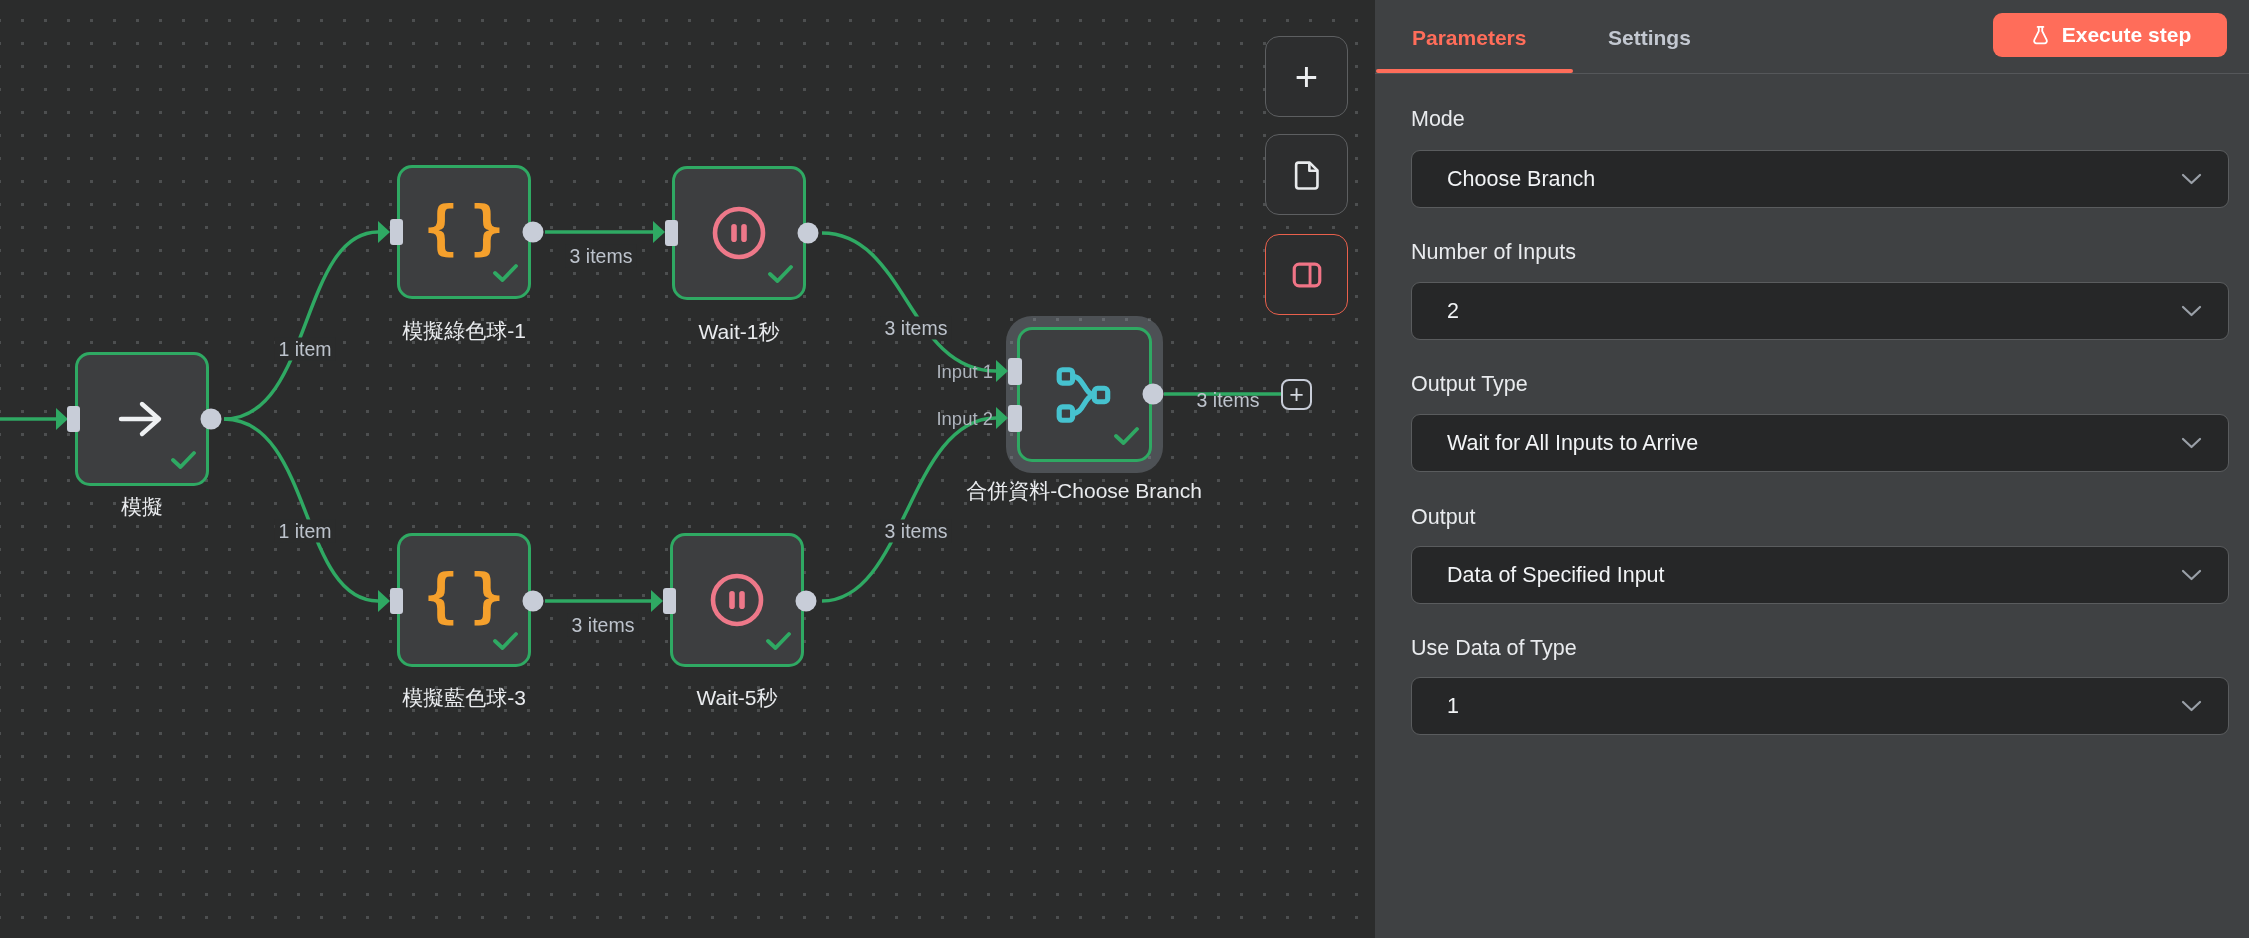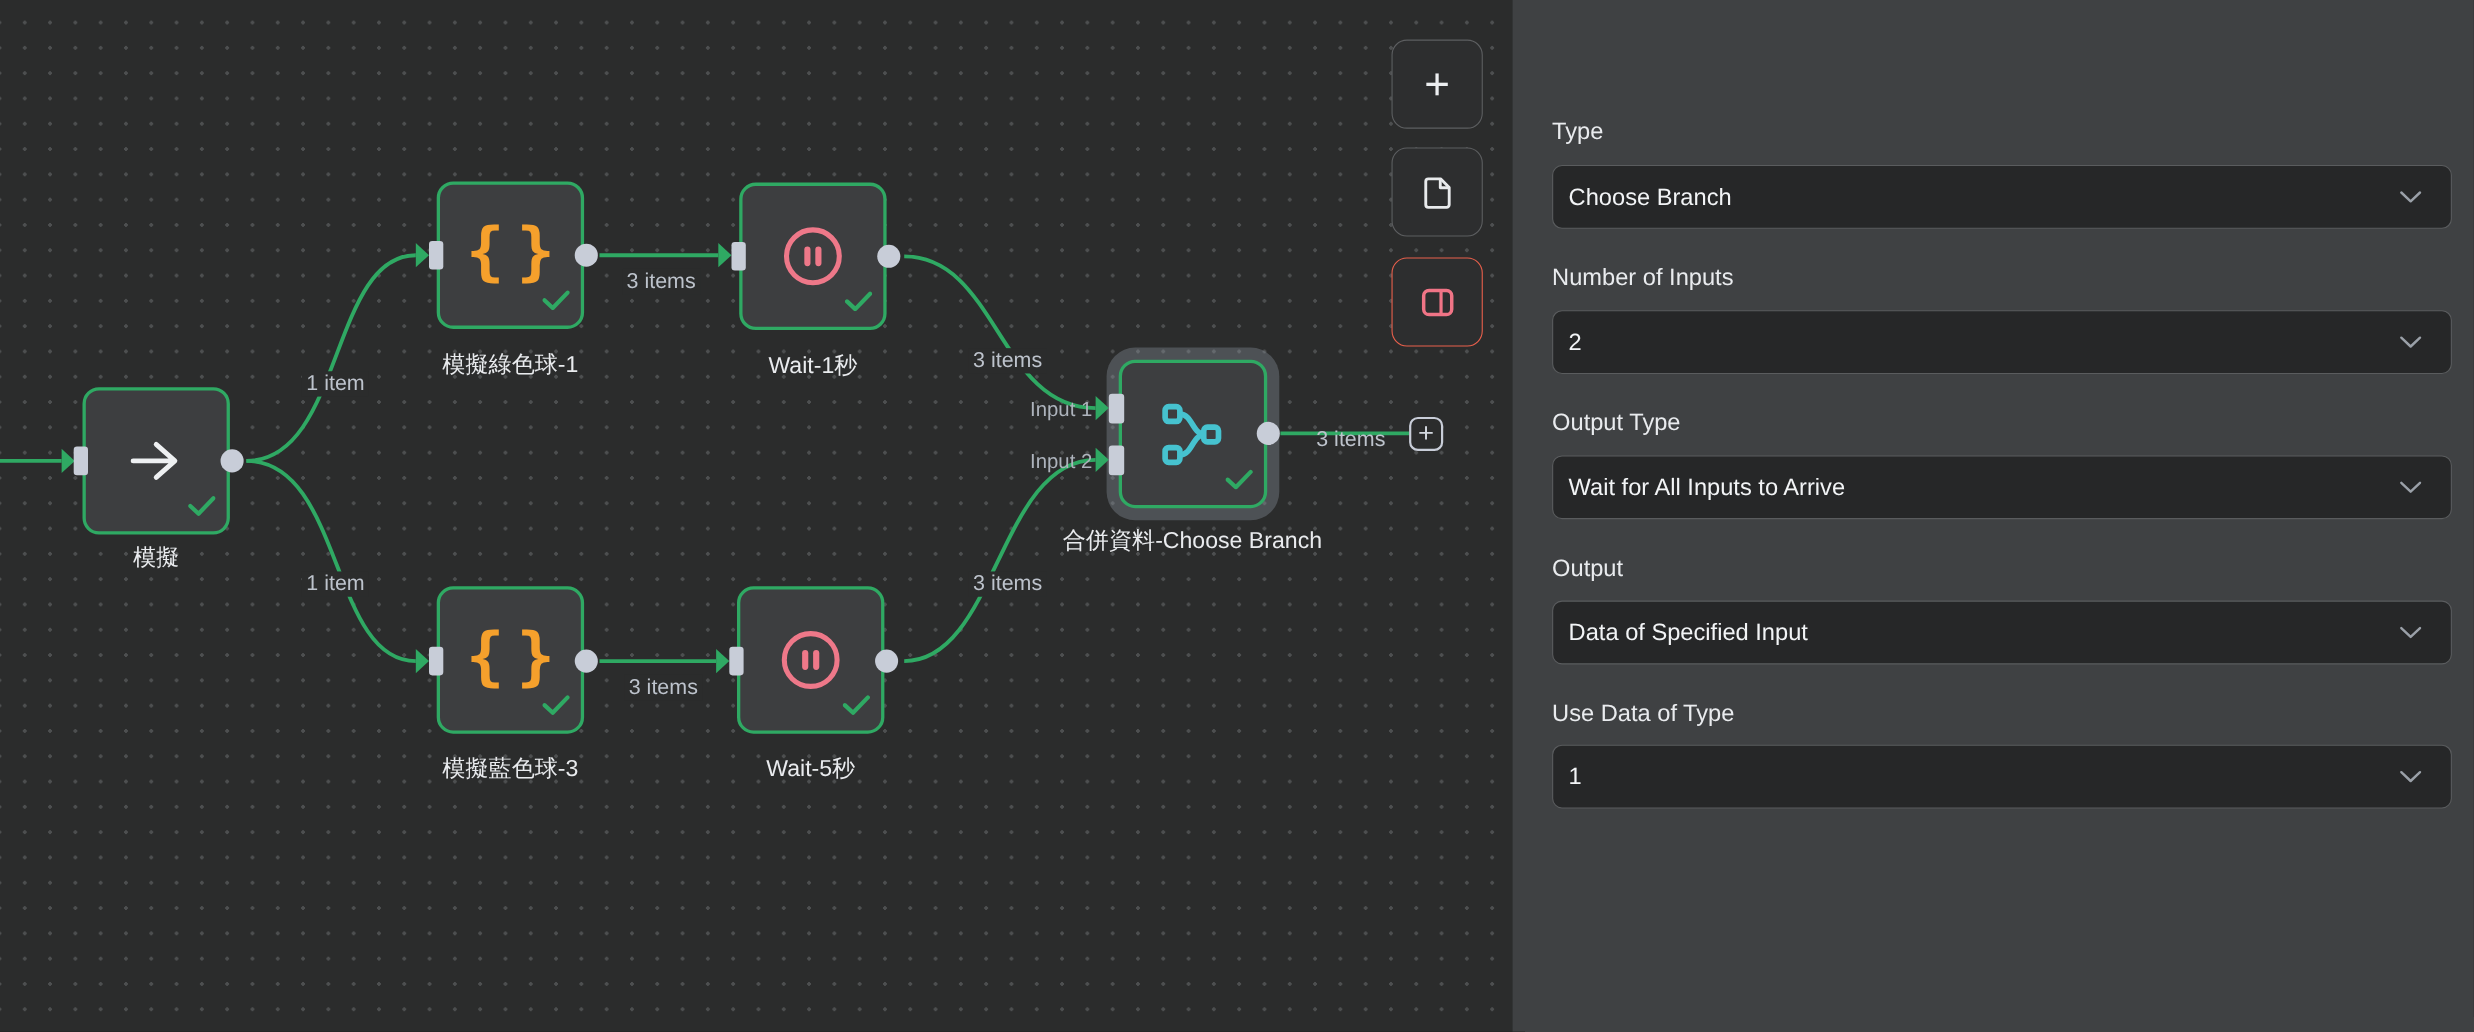--- a/index.html
+++ b/index.html
@@ -52,21 +52,21 @@
   .tab.inactive { color:#c3c8d1; }
   .tab-underline { position:absolute; left:1px; top:69px; width:197px; height:4px; background:#ff6d5a; border-radius:2px; }
 
   .execute-btn { position:absolute; left:618px; top:13px; width:234px; height:44px; background:#ff6d5a;
     border:none; border-radius:9px; color:#fff; font-size:21px; font-weight:600;
     display:flex; align-items:center; justify-content:center; gap:10px; font-family:inherit; }
 
   .field-label { position:absolute; left:36px; color:#e9ebee; font-size:21.5px; }
   .select { position:absolute; left:36px; width:818px; height:58px; background:#262728;
     border:1px solid #5a5c5e; border-radius:9px; display:flex; align-items:center; }
-  .select .val { padding-left:14px; color:#f2f4f6; font-size:21.5px; flex:1; }
+  .select .val { padding-left:35px; color:#f2f4f6; font-size:21.5px; flex:1; }
   .select .chev { margin-right:26px; display:flex; }
 </style>
 </head>
 <body>
 
 <div id="app">
 
   <div id="canvas">
 
     <svg id="edges" class="layer">
@@ -205,22 +205,33 @@
     </div>
     <div class="canvas-btn accent" style="top:234px">
       <svg width="34" height="32" viewBox="0 0 28 26">
         <rect x="3.5" y="4" width="21" height="18" rx="4" fill="none" stroke="#f07486" stroke-width="2.6"></rect>
         <line x1="16.5" y1="4.5" x2="16.5" y2="21.5" stroke="#f07486" stroke-width="2.4"></line>
       </svg>
     </div>
   </div>
 
   <div id="panel">
-
-    <div class="field-label" style="top:107px">Type</div>
+    <div id="panel-header">
+      <div class="tab active" style="left:37px">Parameters</div>
+      <div class="tab inactive" style="left:233px">Settings</div>
+      <div class="tab-underline"></div>
+      <button class="execute-btn">
+        <svg width="23" height="23" viewBox="0 0 24 24">
+          <path d="M9 3 h6 M10.2 3 v4.4 L5.6 16.6 a2.5 2.5 0 0 0 2.3 3.6 h8.2 a2.5 2.5 0 0 0 2.3 -3.6 L13.8 7.4 V3" fill="none" stroke="#fff" stroke-width="1.9" stroke-linecap="round" stroke-linejoin="round"></path>
+        </svg>
+        <span>Execute step</span>
+      </button>
+    </div>
+
+    <div class="field-label" style="top:107px">Mode</div>
     <div class="select" style="top:150px">
       <span class="val">Choose Branch</span>
       <span class="chev">
         <svg width="21" height="12" viewBox="0 0 21 12">
             <polyline points="2,2 10.5,10 19,2" fill="none" stroke="#9aa0a8" stroke-width="2.2" stroke-linecap="round" stroke-linejoin="round"></polyline>
           </svg>
       </span>
     </div>
 
     <div class="field-label" style="top:240px">Number of Inputs</div>

